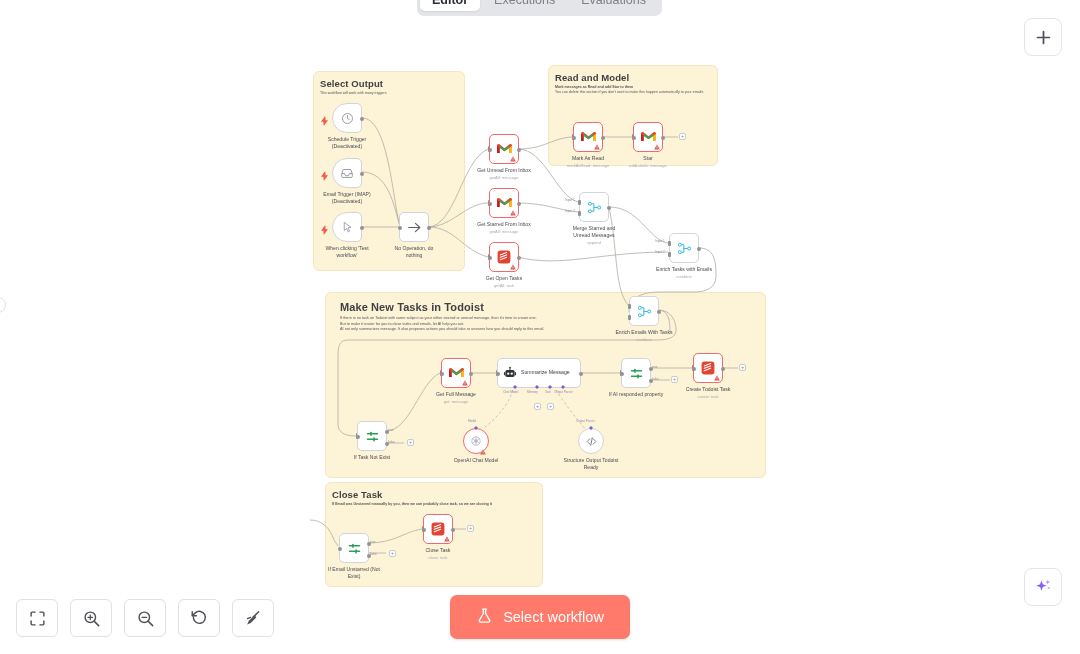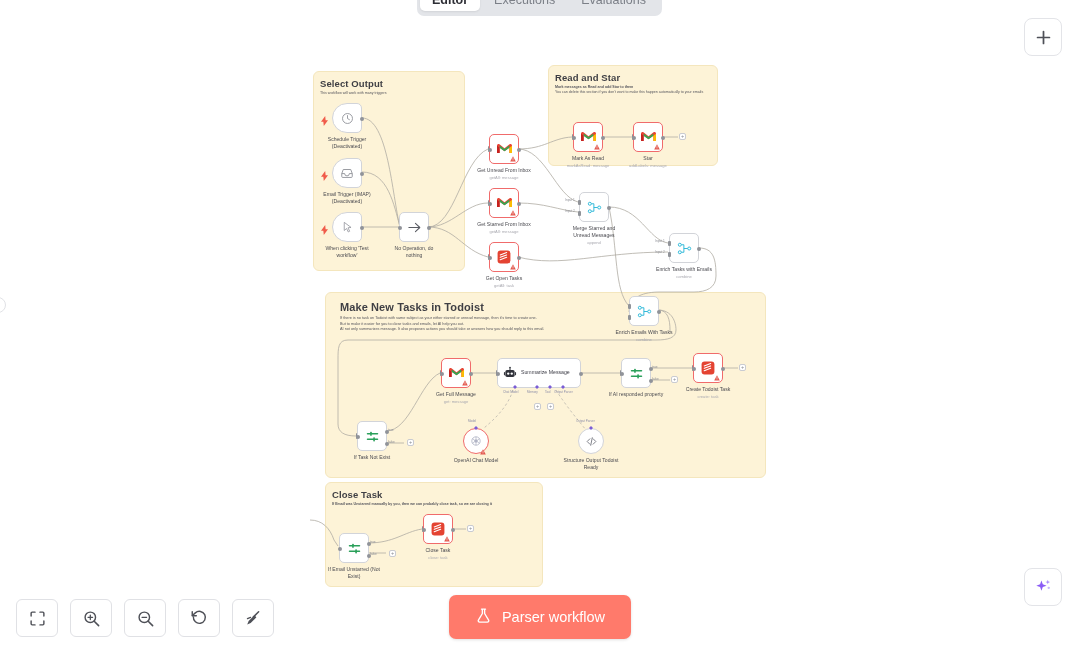--- a/index.html
+++ b/index.html
@@ -121,21 +121,21 @@
 <body>
 
 <div class="canvas">
 
   <div class="sticky" style="left:313px; top:71px; width:152px; height:200px;">
     <div class="st-title">Select Output</div>
     <div class="st-sub">This workflow will work with many triggers</div>
   </div>
 
   <div class="sticky" style="left:548px; top:65px; width:170px; height:101px;">
-    <div class="st-title">Read and Star</div>
+    <div class="st-title">Read and Model</div>
     <div class="st-sub" style="font-weight:700">Mark messages as Read and add Star to them</div>
     <div class="st-sub">You can delete this section if you don't want to make this happen automatically to your emails</div>
   </div>
 
   <div class="sticky big" style="left:325px; top:292px; width:441px; height:186px;">
     <div class="st-title">Make New Tasks in Todoist</div>
     <div class="st-sub">If there is no task on Todoist with same subject as your either starred or unread message, then it's time to create one.</div>
     <div class="st-sub">But to make it easier for you to close tasks and emails, let AI help you out.</div>
     <div class="st-sub">AI not only summarizes message. It also proposes actions you should take or answers how you should reply to this email.</div>
   </div>
@@ -663,21 +663,21 @@
   </div>
 </div>
 
 <div class="execwrap">
   <button class="execbtn">
     <span>
       <svg width="17" height="17" viewBox="0 0 24 24">
         <path d="M9.2 3h5.6M10.4 3v6.2L4.8 18.4A2 2 0 006.5 21.4h11a2 2 0 001.7-3L13.6 9.2V3" fill="none" stroke="#fff" stroke-width="1.9" stroke-linecap="round" stroke-linejoin="round"></path>
       </svg>
     </span>
-    <span>Parser workflow</span>
+    <span>Select workflow</span>
   </button>
 </div>
 
 <div class="rbtn" id="addBtn">
   <svg width="19" height="19" viewBox="0 0 24 24">
     <path d="M12 4.5v15M4.5 12h15" stroke="#4e5057" stroke-width="2.2" stroke-linecap="round"></path>
   </svg>
 </div>
 <div class="rbtn" id="aiBtn">
   <svg width="19" height="19" viewBox="0 0 24 24">

